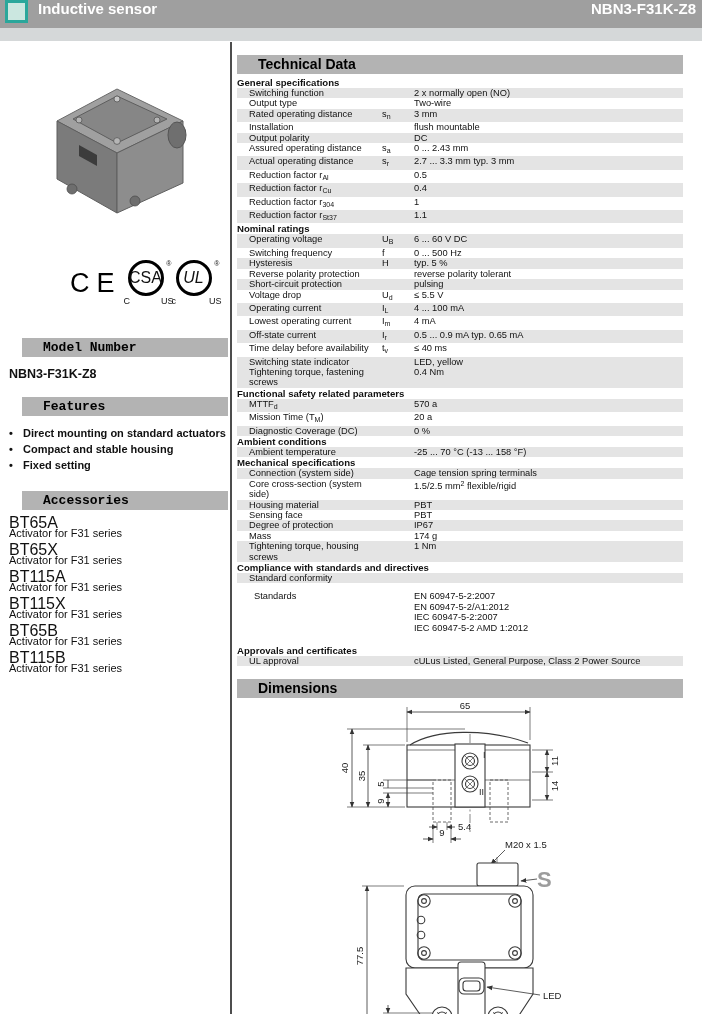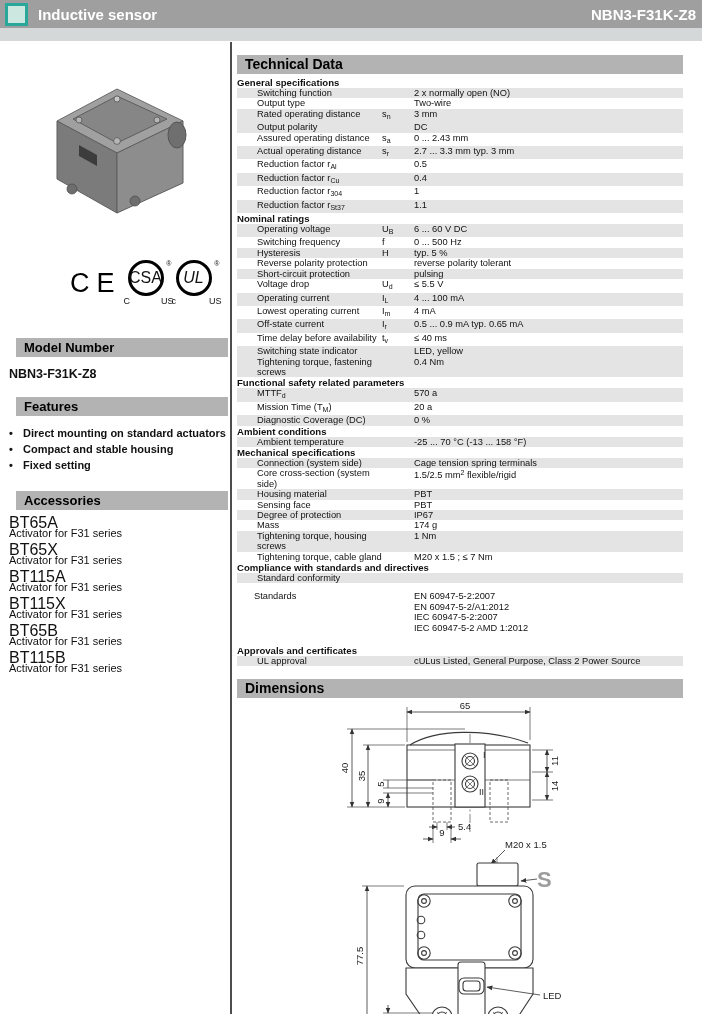--- a/index.html
+++ b/index.html
@@ -1,21 +1,21 @@
 <!DOCTYPE html>
 <html><head>
 <meta charset="utf-8">
 <style>
   html,body{margin:0;padding:0;}
   body{width:702px;height:1014px;position:relative;background:#ffffff;
        font-family:"Liberation Sans",sans-serif;color:#111;overflow:hidden;}
 
   
   .hdr{position:absolute;top:0;left:0;width:702px;height:28px;background:#9f9f9f;
-       display:flex;align-items:center;}
+       display:flex;}
   .teal-sq{width:23px;height:23px;box-sizing:border-box;background:#cbe7e0;
        border:3px solid #2aa79b;margin-left:5px;}
   .hdr-title{color:#fff;font-weight:bold;font-size:15px;margin-left:10px;}
   .hdr-model{color:#fff;font-weight:bold;font-size:15px;margin-left:auto;margin-right:6px;}
   .substrip{position:absolute;top:28px;left:0;width:702px;height:13px;background:#d5d8d9;}
   .vdivider{position:absolute;left:230px;top:42px;bottom:0;width:2px;background:#4d4d4d;}
 
   
   .leftcol{position:absolute;left:0;top:42px;width:228px;}
   .rightcol{position:absolute;left:237px;top:42px;width:446px;}
@@ -26,38 +26,38 @@
   .ce{font-size:27px;letter-spacing:7px;color:#000;}
   .mark{position:relative;width:44px;height:46px;}
   .mark .ring{position:absolute;left:2px;top:0;width:36px;height:36px;border:3px solid #000;
        border-radius:50%;box-sizing:border-box;display:flex;align-items:center;justify-content:center;
        font-weight:normal;font-size:16px;}
   .mark .reg{position:absolute;right:-2px;top:0;font-size:7px;}
   .mark .bl{position:absolute;left:-2px;bottom:0;font-size:9px;}
   .mark .br{position:absolute;right:-4px;bottom:0;font-size:9px;}
   .ul-ring{font-style:italic;}
   .bar{background:#b3b3b3;height:19px;line-height:19px;font-weight:bold;font-size:13px;
-       padding-left:8px;color:#000;}
-  .leftcol .bar{margin-left:16px;}
+       padding-left:21px;color:#000;}
+  .leftcol .bar{margin-left:22px;font-family:Liberation Mono, monospace;}
   .model-val{font-weight:bold;font-size:12.5px;margin:10px 0 16px 9px;}
   .features{margin:9px 0 18px 9px;}
   .feat-item{display:flex;font-weight:bold;font-size:11px;line-height:16px;}
   .feat-item .blt{width:14px;}
   .accessories{margin:7px 0 0 9px;}
   .acc-item{margin-bottom:6px;}
   .acc-name{font-weight:normal;font-size:16px;line-height:11px;}
   .acc-desc{font-size:11px;line-height:10px;}
 
   
   .rightcol .bar{width:446px;box-sizing:border-box;margin-top:13px;font-size:14px;}
   .ttable{margin-top:3px;width:446px;}
   .sec-header{font-weight:bold;font-size:9.6px;line-height:11px;height:11px;}
   .row{display:flex;font-size:9.3px;line-height:10.4px;min-height:10.4px;}
   .row.stripe{background:#e4e4e4;}
-  .cell-label{padding-left:20px;width:145px;box-sizing:border-box;}
+  .cell-label{padding-left:12px;width:145px;box-sizing:border-box;}
   .cell-label.ind2{padding-left:17px;}
   .cell-sym{width:32px;}
   .cell-value{flex:1;}
   .rowgap{margin-top:8px;}
   .sec-gap{height:12px;}
   sub{font-size:7px;vertical-align:-2px;}
   sup{font-size:7px;vertical-align:3px;}
 
   .dims-bar{margin-top:11px;}
   .dims-svg{margin-top:4px;}
@@ -180,20 +180,25 @@
       <div class="row">
         <div class="cell-label">Output type</div>
         <div class="cell-sym"></div>
         <div class="cell-value">Two-wire</div>
       </div>
       <div class="row stripe">
         <div class="cell-label">Rated operating distance</div>
         <div class="cell-sym">s<sub>n</sub></div>
         <div class="cell-value">3 mm</div>
       </div>
+      <div class="row">
+        <div class="cell-label">Installation</div>
+        <div class="cell-sym"></div>
+        <div class="cell-value">flush mountable</div>
+      </div>
       <div class="row stripe">
         <div class="cell-label">Output polarity</div>
         <div class="cell-sym"></div>
         <div class="cell-value">DC</div>
       </div>
       <div class="row">
         <div class="cell-label">Assured operating distance</div>
         <div class="cell-sym">s<sub>a</sub></div>
         <div class="cell-value">0 ... 2.43 mm</div>
       </div>
@@ -333,25 +338,20 @@
       </div>
       <div class="row">
         <div class="cell-label">Mass</div>
         <div class="cell-sym"></div>
         <div class="cell-value">174 g</div>
       </div>
       <div class="row stripe">
         <div class="cell-label">Tightening torque, housing screws</div>
         <div class="cell-sym"></div>
         <div class="cell-value">1 Nm</div>
-      </div>
-      <div class="row">
-        <div class="cell-label">Tightening torque, cable gland</div>
-        <div class="cell-sym"></div>
-        <div class="cell-value">M20 x 1.5 ; ≤ 7 Nm</div>
       </div>
       <div class="sec-header">Compliance with standards and directives</div>
       <div class="row stripe">
         <div class="cell-label">Standard conformity</div>
         <div class="cell-sym"></div>
         <div class="cell-value"></div>
       </div>
       <div class="row rowgap">
         <div class="cell-label ind2">Standards</div>
         <div class="cell-sym"></div>

